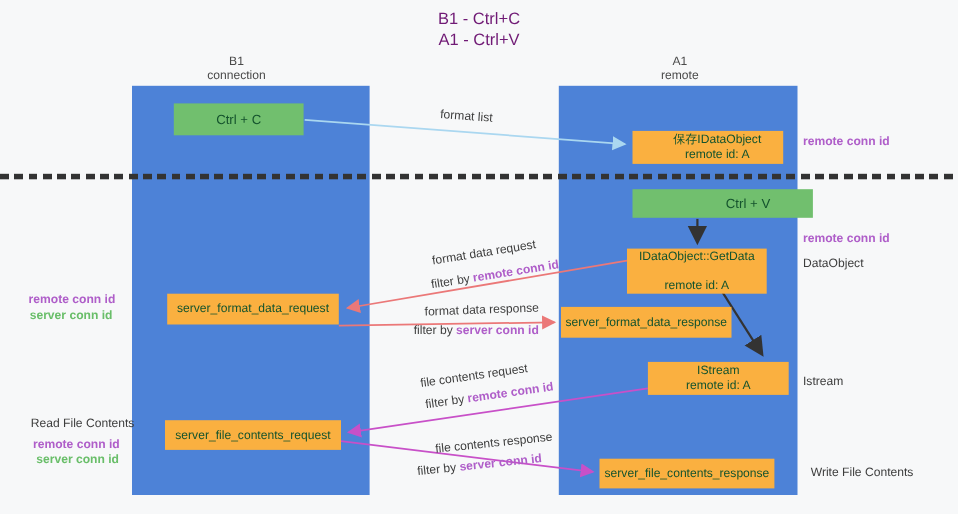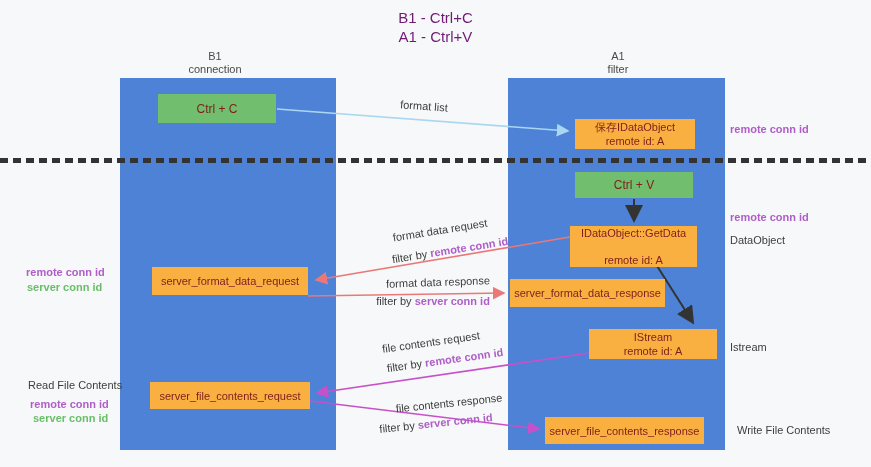--- a/index.html
+++ b/index.html
@@ -2,21 +2,21 @@
 <html><head>
 <meta charset="utf-8">
 <style>
   html,body{margin:0;padding:0;background:#f7f8f9;font-family:"Liberation Sans",sans-serif;}
   .canvas{position:relative;width:871px;height:467px;background:#f7f8f9;overflow:hidden;}
   .col{position:absolute;background:#4d82d7;z-index:1;}
   .svg-layer{position:absolute;left:0;top:0;width:871px;height:467px;z-index:2;pointer-events:none;}
   .dashline{position:absolute;left:0;top:158px;width:871px;height:5px;z-index:3;
     background:repeating-linear-gradient(90deg,#333 0 8px,transparent 8px 13px);}
   .node{position:absolute;z-index:4;display:flex;flex-direction:column;align-items:center;justify-content:center;
-    color:#7f1d1d;font-size:11px;line-height:14px;text-align:center;}
+    color:#14532d;font-size:11px;line-height:14px;text-align:center;}
   .node.green{background:#71bf6e;font-size:12px;}
   .node.orange{background:#fab040;}
   .lbl{position:absolute;z-index:5;font-size:11px;color:#3d3d3d;white-space:nowrap;}
   .lbl.center{transform:translate(-50%,-50%);}
   .title{position:absolute;left:0;top:8px;width:871px;text-align:center;z-index:5;
     font-size:15px;line-height:19px;color:#701a75;}
   .colhead{position:absolute;z-index:5;text-align:center;font-size:11px;line-height:13px;color:#4a4a4a;}
   .purple{color:#af5ec9;font-weight:bold;}
   .greenTxt{color:#69be69;font-weight:bold;}
   .dark{color:#3d3d3d;}
@@ -30,21 +30,21 @@
     <div>B1 - Ctrl+C</div>
     <div>A1 - Ctrl+V</div>
   </div>
 
   <div class="colhead" style="left:160px;top:50px;width:110px;">
     <div>B1</div>
     <div>connection</div>
   </div>
   <div class="colhead" style="left:563px;top:50px;width:110px;">
     <div>A1</div>
-    <div>filter</div>
+    <div>remote</div>
   </div>
 
   <div class="col" style="left:120px;top:78px;width:216px;height:372px;"></div>
   <div class="col" style="left:508px;top:78px;width:217px;height:372px;"></div>
 
   <svg class="svg-layer" viewBox="0 0 871 467">
     <defs>
       <marker id="mk-blue" markerWidth="9" markerHeight="9" refX="7" refY="4" orient="auto">
         <path d="M0,0 L8,4 L0,8 z" fill="#aad7f0"></path>
       </marker>
@@ -66,26 +66,26 @@
     <line x1="589" y1="353" x2="317" y2="393" stroke="#c850c8" stroke-width="1.6" marker-end="url(#mk-mag)"></line>
     <line x1="310" y1="401" x2="539" y2="429" stroke="#c850c8" stroke-width="1.6" marker-end="url(#mk-mag)"></line>
   </svg>
 
   <div class="dashline"></div>
 
   <div class="node green" style="left:158px;top:94px;width:118px;height:29px;">
     <div>Ctrl + C</div>
   </div>
 
-  <div class="node orange" style="left:575px;top:119px;width:120px;height:30px;">
+  <div class="node orange" style="left:575px;top:119px;width:120px;height:30px;padding-left:17px;">
     <div>保存IDataObject</div>
     <div>remote id: A</div>
   </div>
 
-  <div class="node green" style="left:575px;top:172px;width:118px;height:26px;">
+  <div class="node green" style="left:575px;top:172px;width:118px;height:26px;padding-left:46px;">
     <div>Ctrl + V</div>
   </div>
 
   <div class="node orange" style="left:570px;top:226px;width:127px;height:41px;justify-content:space-between;">
     <div>IDataObject::GetData</div>
     <div>remote id: A</div>
   </div>
 
   <div class="node orange" style="left:510px;top:279px;width:155px;height:28px;">
     <div>server_format_data_response</div>

